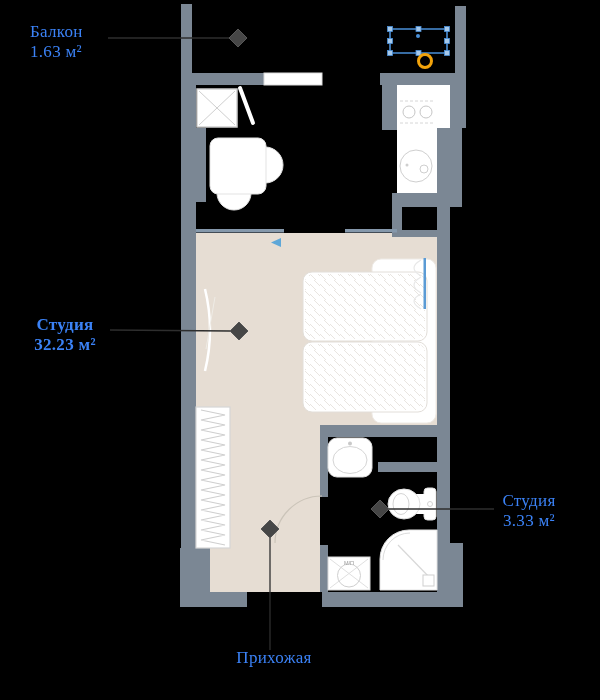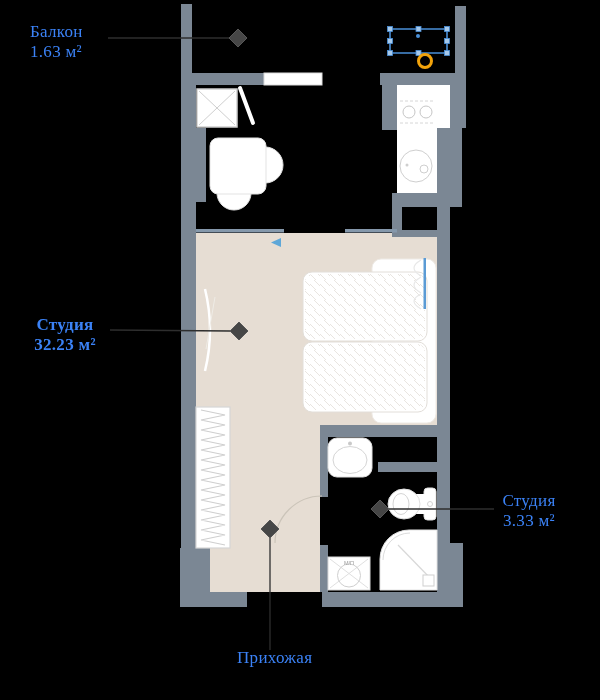--- a/index.html
+++ b/index.html
@@ -9,21 +9,21 @@
   }
   .stage svg{position:absolute;left:0;top:0;}
   .room-label{
     position:absolute;color:#3b82f6;font-size:17px;line-height:20px;
     letter-spacing:.3px;
   }
   .room-label span{display:block;}
   .lbl-balcony{left:30px;top:22px;width:84px;text-align:left;}
   .lbl-studio{left:20px;top:315px;width:90px;text-align:center;font-weight:bold;}
   .lbl-bath{left:490px;top:491px;width:78px;text-align:center;}
-  .lbl-hall{left:237px;top:648px;width:100px;text-align:left;}
+  .lbl-hall{left:224px;top:648px;width:100px;text-align:center;}
   .wm-text{
     font-family:"Liberation Sans","DejaVu Sans",sans-serif;
     font-size:5.5px;fill:#9c9c9c;
   }
 </style>
 </head>
 <body>
 
 <div class="stage">
 

